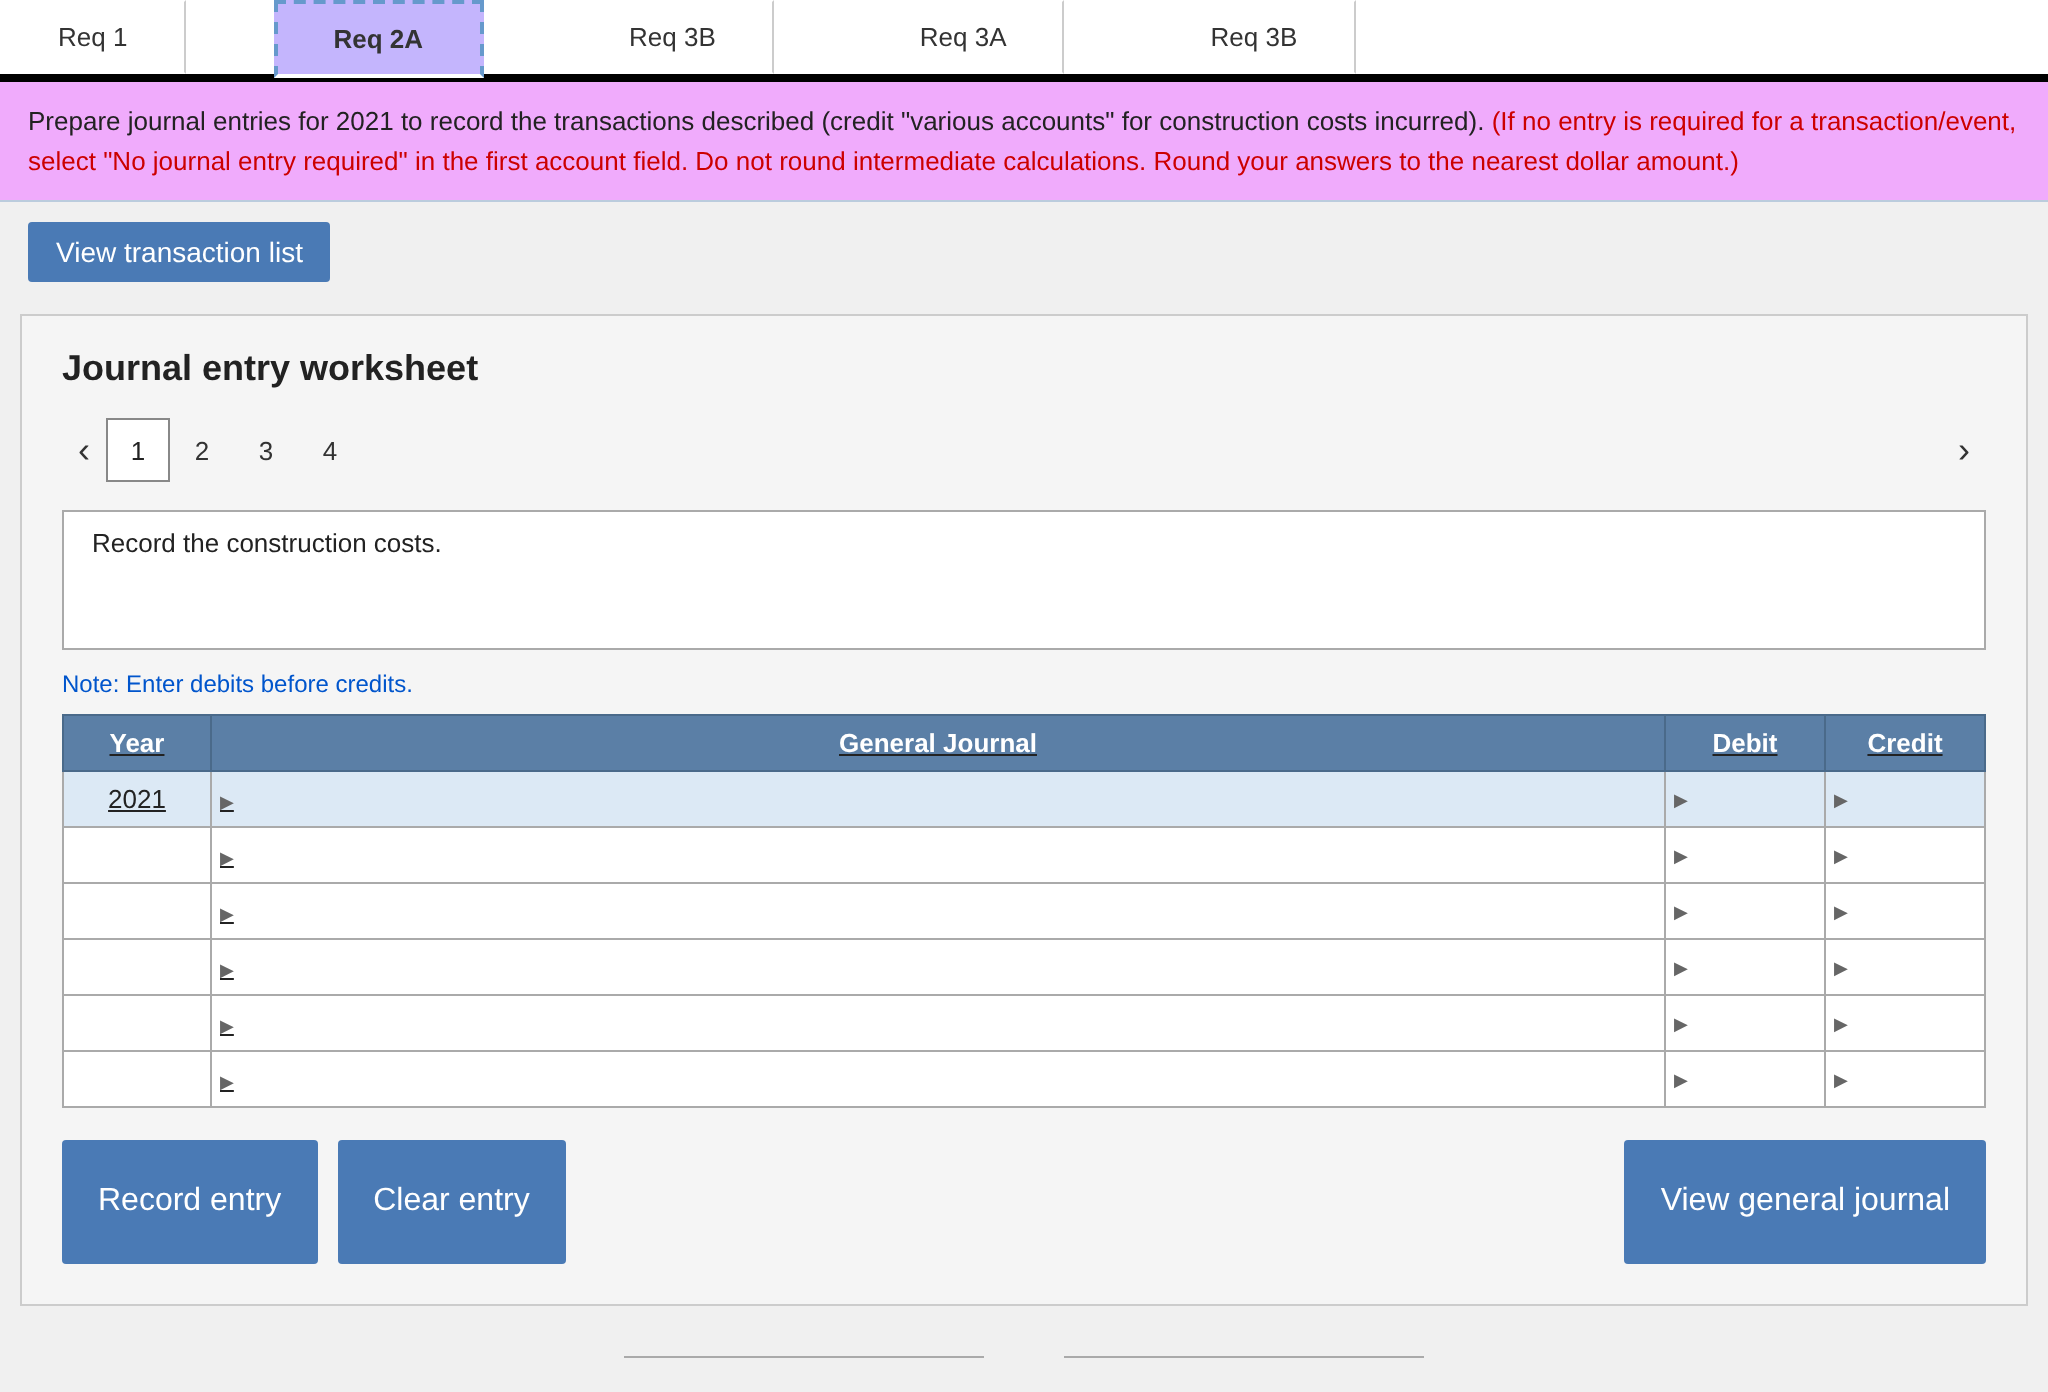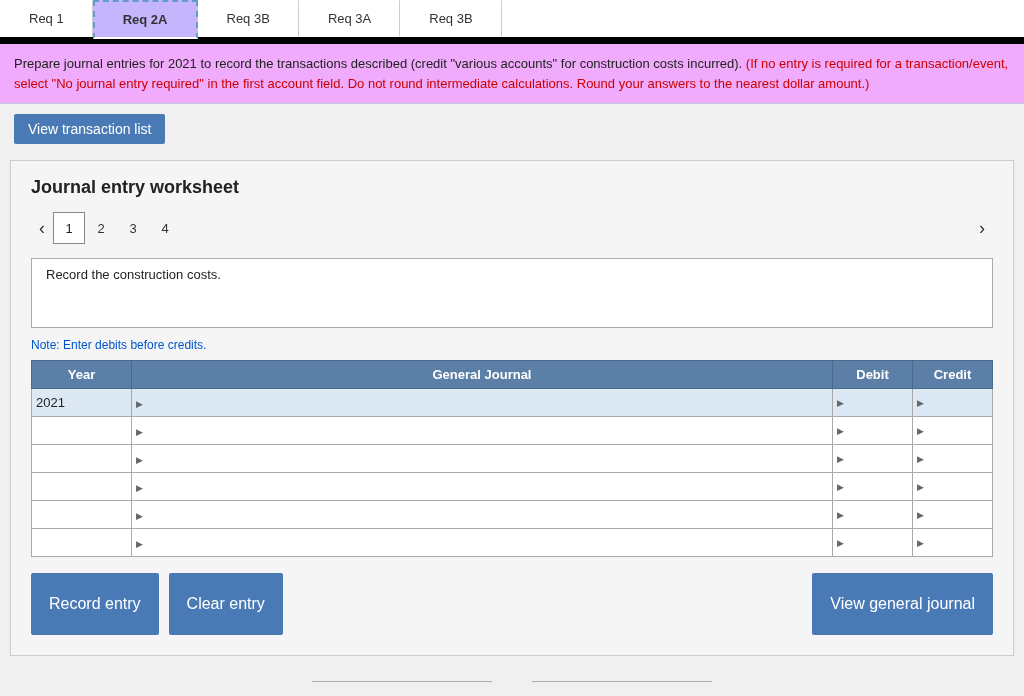--- a/index.html
+++ b/index.html
@@ -2,22 +2,23 @@
 <html><head>
   <meta charset="utf-8">
   <style>
     * { box-sizing: border-box; margin: 0; padding: 0; }
     body { font-family: Arial, sans-serif; font-size: 13px; background: #f0f0f0; color: #222; }
 
     
     .tabs-bar {
       display: flex;
       background: #fff;
-      border-bottom: 7px solid #000000;
+      border-bottom: 4px solid #000000;
       padding: 0;
+      gap: 44px;
     }
     .tab {
       padding: 10px 28px;
       cursor: pointer;
       border: 1px solid transparent;
       font-size: 13px;
       color: #333;
       background: #fff;
     }
     .tab.active {
@@ -125,37 +126,38 @@
       font-size: 12px;
       color: #0055cc;
       margin-bottom: 8px;
     }
 
     
     .journal-table {
       width: 100%;
       border-collapse: collapse;
       font-size: 13px;
+      text-decoration: underline;
     }
     .journal-table th {
       background: #5b7fa6;
       color: #fff;
       padding: 6px 8px;
       text-align: center;
       border: 1px solid #4a6a8a;
     }
     .journal-table td {
       border: 1px solid #aaa;
       background: #fff;
       height: 28px;
       padding: 0 4px;
     }
     .journal-table td.year-cell {
-      text-align: left;
-      width: 100px;
+      text-align: center;
+      width: 74px;
     }
     .journal-table td.account-cell {
       width: auto;
       position: relative;
     }
     .journal-table td.account-cell::before {
       content: '▶';
       font-size: 9px;
       color: #666;
       margin-right: 4px;

